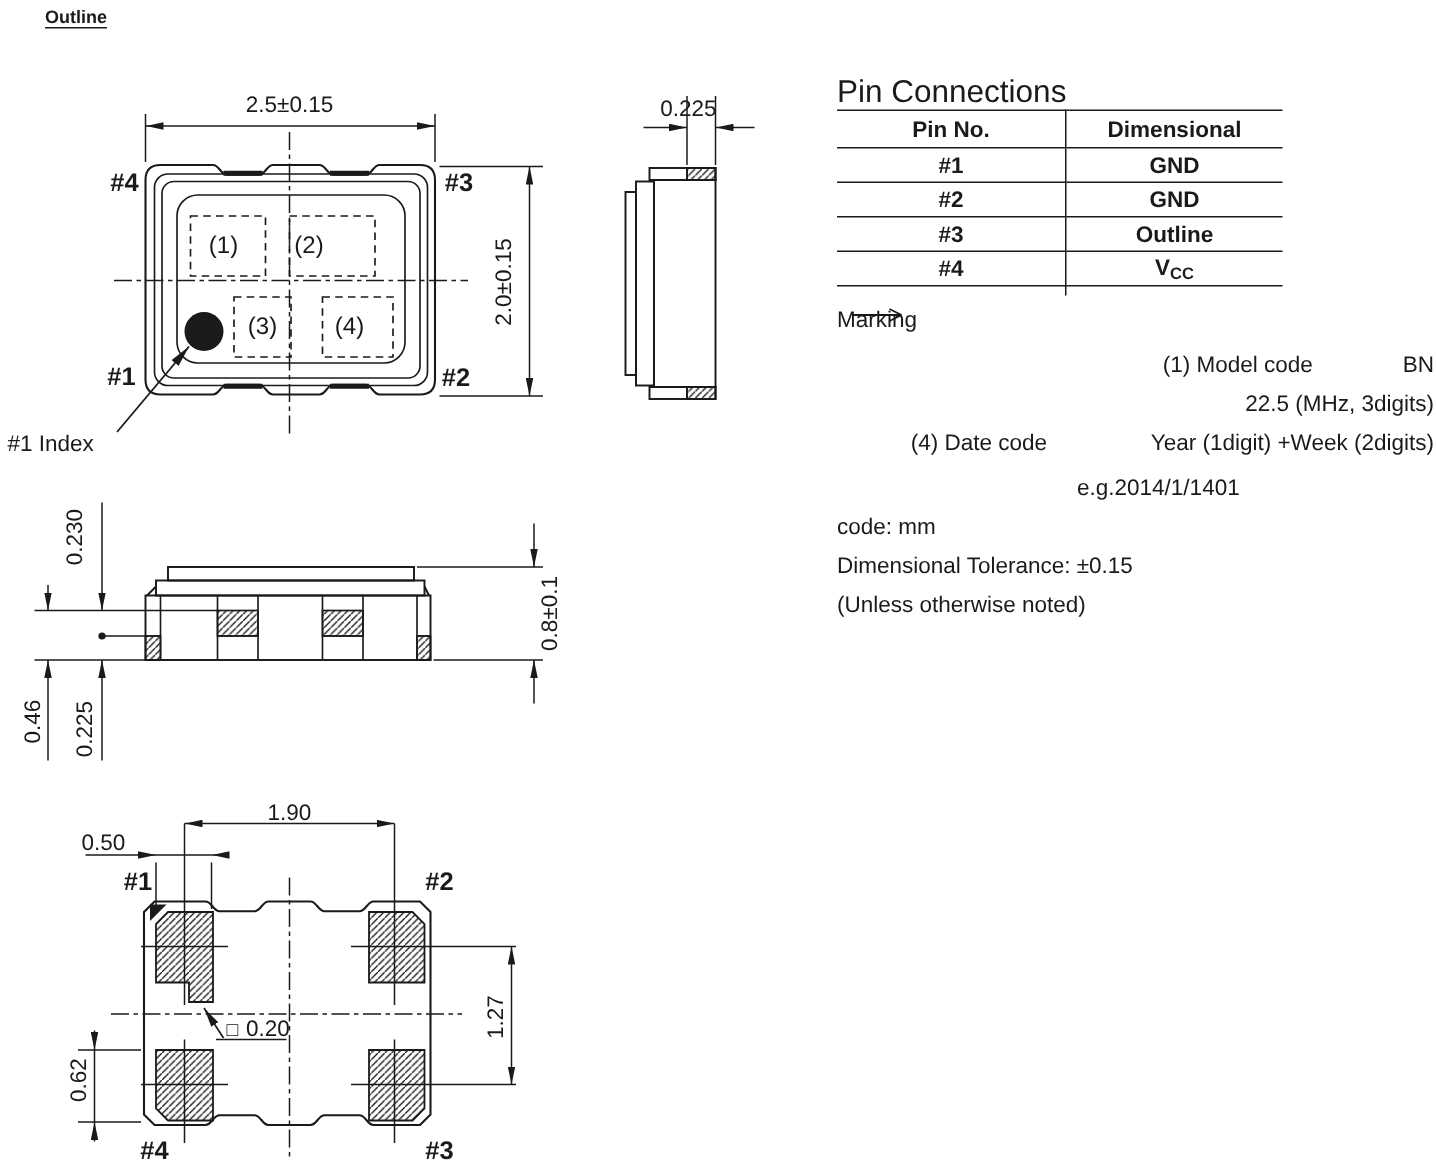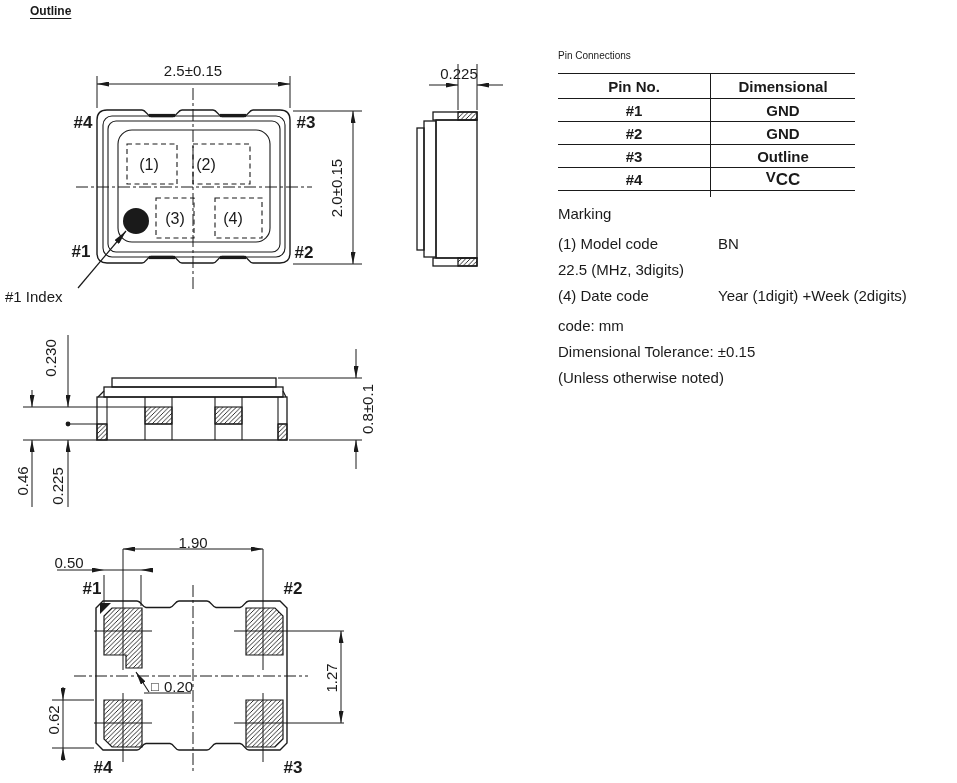--- a/index.html
+++ b/index.html
@@ -7,32 +7,32 @@
         font-family:"Liberation Sans","DejaVu Sans",sans-serif;color:#1a1a1a;}
   #page svg{position:absolute;left:0;top:0;}
   svg text{font-family:"Liberation Sans","DejaVu Sans",sans-serif;fill:#1a1a1a;}
   svg text.dim{font-size:15px;}
   svg text.pin-lab{font-size:17px;font-weight:600;}
   svg text.mark-lab{font-size:16px;}
   svg text.lead-lab{font-size:15px;}
   .outline-title{position:absolute;left:30px;top:4px;font-size:12px;font-weight:700;
      text-decoration:underline;text-underline-offset:3px;}
   .pin-block{position:absolute;left:558px;top:50px;width:299px;}
-  .pin-title{font-size:10px;height:22px;}
+  .pin-title{font-size:21px;height:22px;}
   table.pin-table{border-collapse:collapse;width:297px;table-layout:fixed;margin-top:1px;}
   table.pin-table th,table.pin-table td{font-weight:bold;font-size:15px;text-align:center;
      border-bottom:1px solid #1a1a1a;padding:0;}
   table.pin-table th{border-top:1px solid #1a1a1a;height:24px;}
   table.pin-table td{height:22px;}
   table.pin-table th:first-child,table.pin-table td:first-child{border-right:1px solid #1a1a1a;width:152px;}
   .divider-tail{position:absolute;left:710px;top:190px;width:1px;height:7px;background:#1a1a1a;}
-  .vcc-sub{font-size:17px;vertical-align:-3px;}
+  .vcc-sub{font-size:11px;vertical-align:-3px;}
   .marking-block{position:absolute;left:558px;top:204px;width:398px;font-size:15px;white-space:nowrap;}
   .marking-title{height:30px;line-height:20px;}
-  .mk-row{display:flex;height:26px;line-height:20px;}
+  .mk-row{display:flex;height:26px;line-height:20px;justify-content:flex-end;}
   .mk-label{width:160px;flex:0 0 160px;}
   .mk-example{display:flex;align-items:center;height:26px;margin-left:160px;}
   .mk-example .arrow-icon{margin:0 8px 0 10px;}
   .mk-notes{margin-top:4px;}
   .mk-note{height:26px;line-height:20px;}
 </style>
 </head>
 <body>
 
 <div id="page">
@@ -266,20 +266,29 @@
     <div class="mk-label">(1) Model code</div>
     <div class="mk-value">BN</div>
   </div>
   <div class="mk-row">
     <div class="mk-value">22.5 (MHz, 3digits)</div>
   </div>
   <div class="mk-row">
     <div class="mk-label">(4) Date code</div>
     <div class="mk-value">Year (1digit) +Week (2digits)</div>
   </div>
+  <div class="mk-example">
+    <span>e.g.2014/1/1</span>
+    <svg class="arrow-icon" width="34" height="12" viewBox="0 0 34 12">
+      <line x1="0" y1="6" x2="32" y2="6" stroke="#1a1a1a" stroke-width="1.2"></line>
+      <line x1="33" y1="6" x2="25" y2="2" stroke="#1a1a1a" stroke-width="1.2"></line>
+      <line x1="33" y1="6" x2="25" y2="10" stroke="#1a1a1a" stroke-width="1.2"></line>
+    </svg>
+    <span>401</span>
+  </div>
   <div class="mk-notes">
     <div class="mk-note">code: mm</div>
     <div class="mk-note">Dimensional Tolerance: ±0.15</div>
     <div class="mk-note">(Unless otherwise noted)</div>
   </div>
 </div>
 
 </div>
 
 </body></html>

